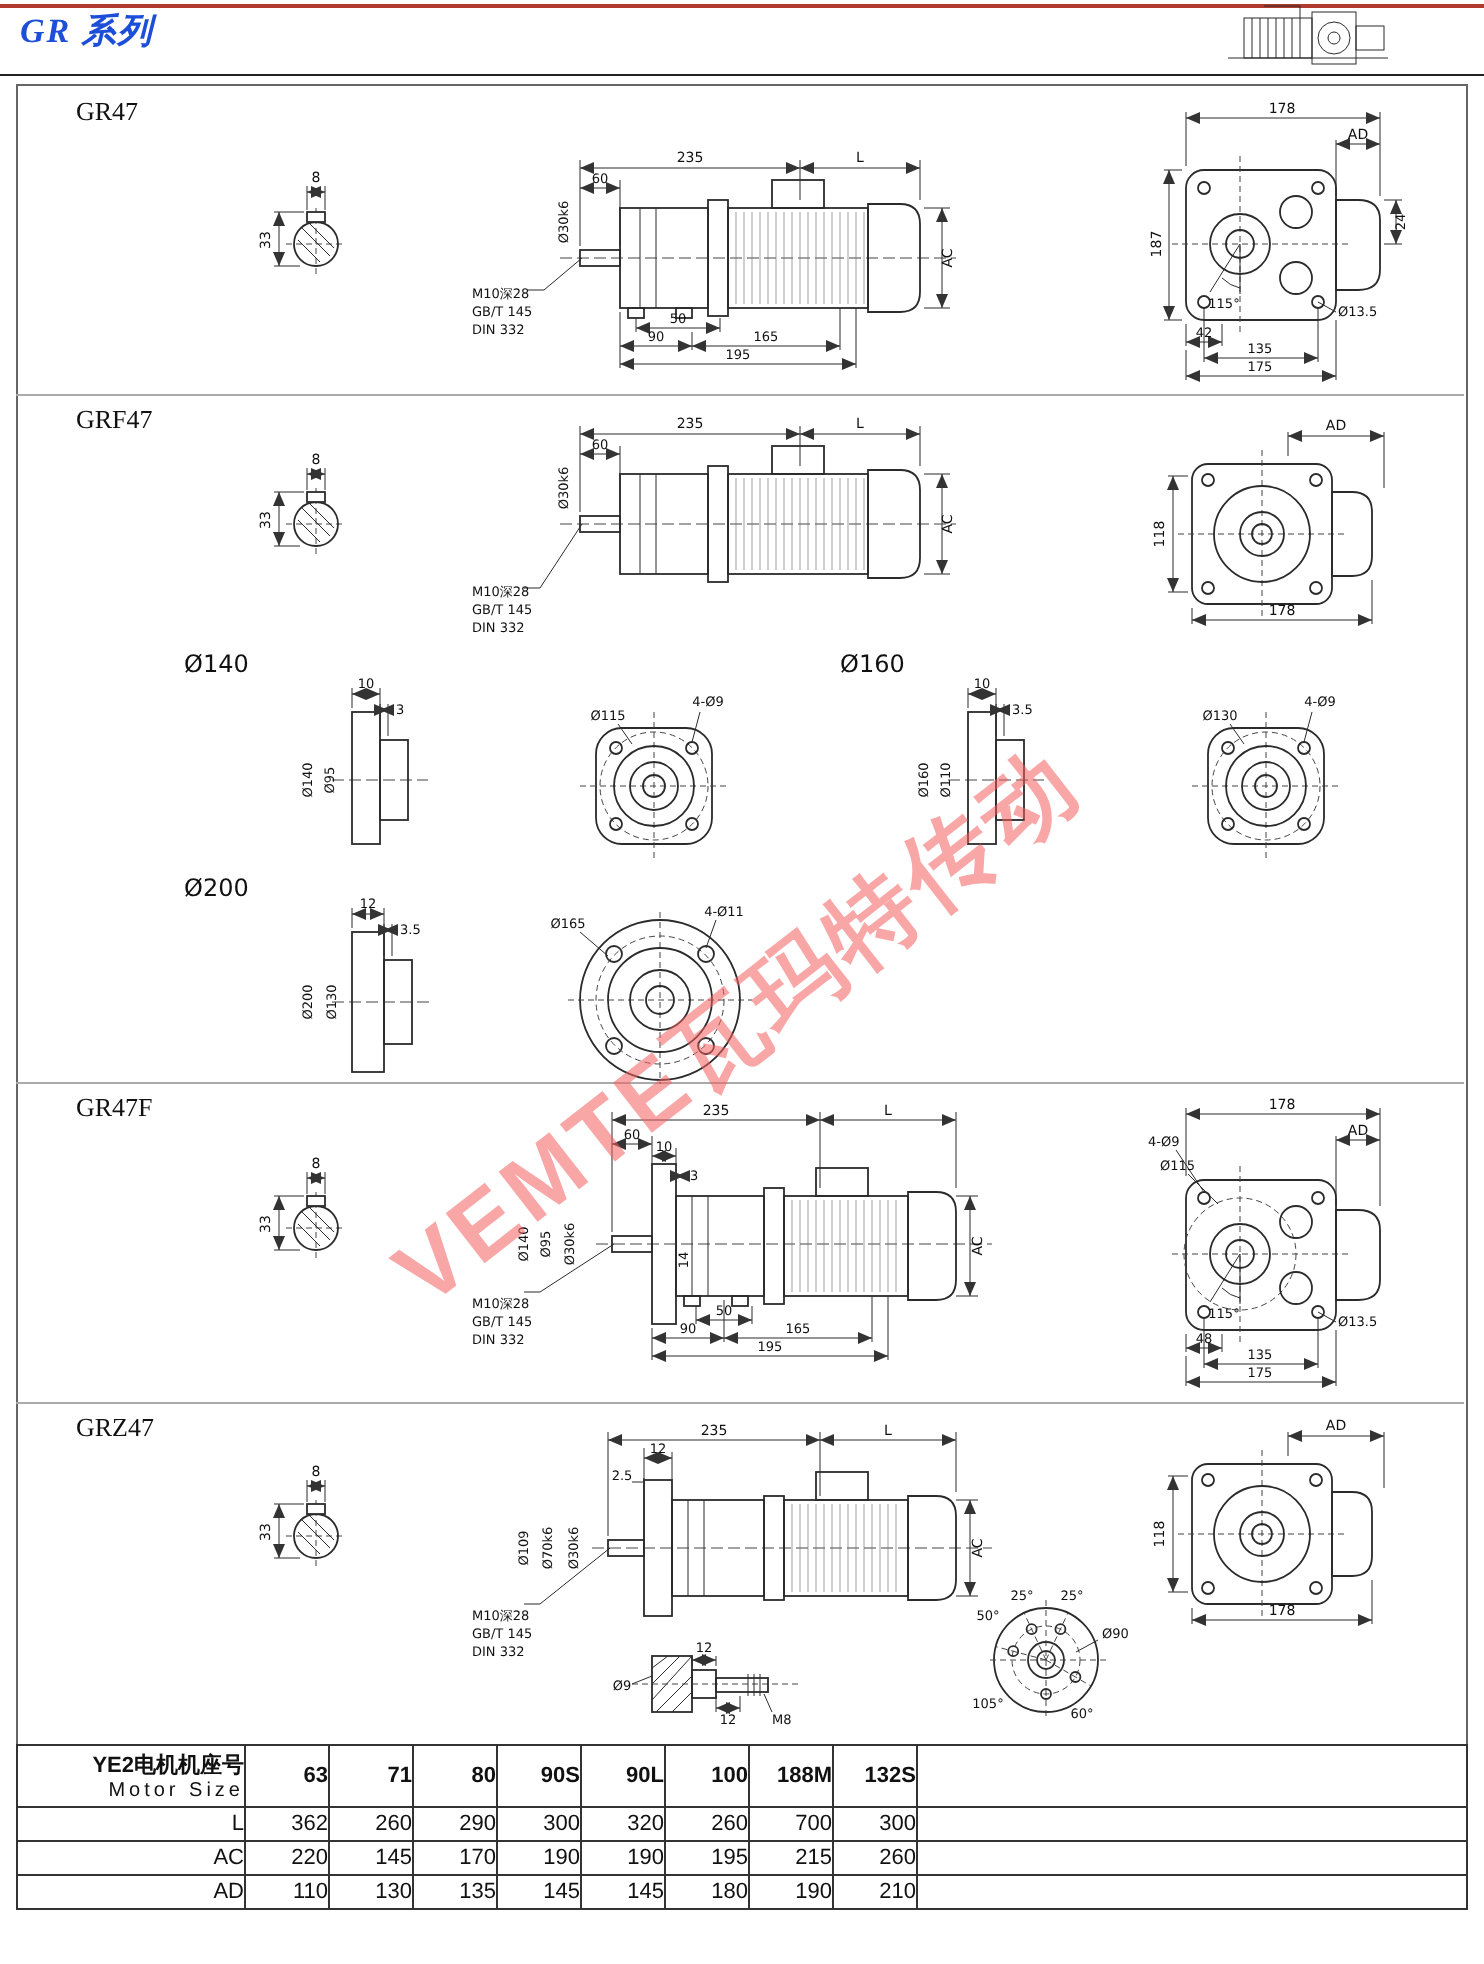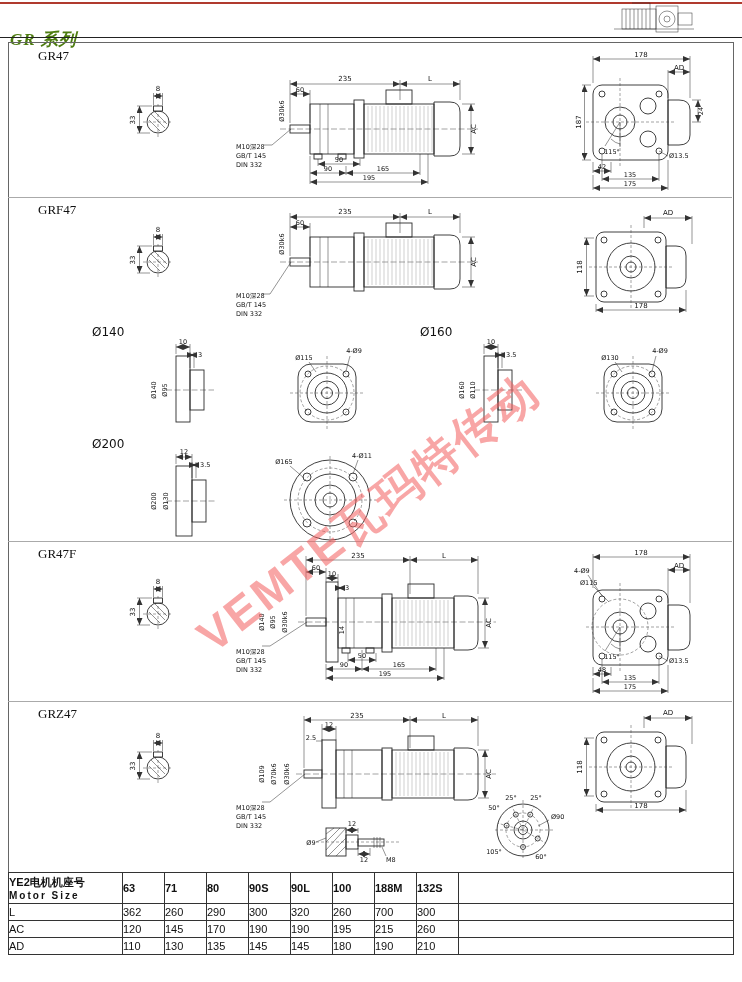--- a/index.html
+++ b/index.html
@@ -1,18 +1,18 @@
 <!DOCTYPE html>
 <html><head>
 <meta charset="utf-8">
 <style>
   html,body{margin:0;padding:0;background:#fff}
   #page{position:relative;width:742px;height:982px;background:#fff;font-family:"Liberation Sans",sans-serif;overflow:hidden}
   .topline{position:absolute;left:0;top:2px;width:742px;height:2px;background:#b03a2e}
-  #title{position:absolute;left:10px;top:28px;font:italic 700 17px "Liberation Serif",serif;color:#4d7c0f;letter-spacing:1px}
+  #title{position:absolute;left:10px;top:4px;font:italic 700 17px "Liberation Serif",serif;color:#1d4ed8;letter-spacing:1px}
   .rule{position:absolute;left:0;top:37px;width:742px;height:1px;background:#222}
   #frame{position:absolute;left:8px;top:42px;width:724px;height:911px;border:1px solid #666}
   .divider{position:absolute;left:8px;width:724px;height:1px;background:#aaa}
   svg{position:absolute}
   svg text{font-family:"DejaVu Sans",sans-serif;fill:#111;text-anchor:middle}
   .ts{text-anchor:start}
   .t65{font-size:6.5px}.t7{font-size:7px}
   .lab{font-size:13px;text-anchor:start;font-family:"Liberation Serif",serif}
   .lab2{font-size:12px;text-anchor:start}
   .ln{stroke:#2b2b2b;stroke-width:0.9;fill:none}
@@ -22,26 +22,26 @@
   .dsh{stroke:#444;stroke-width:0.5;fill:none;stroke-dasharray:6 2.5}
   .dsh2{stroke:#444;stroke-width:0.5;fill:none;stroke-dasharray:3 2}
   #s1 .dim{marker-start:url(#ar1);marker-end:url(#ar1)}
   #s2 .dim{marker-start:url(#ar2);marker-end:url(#ar2)}
   #s3 .dim{marker-start:url(#ar3);marker-end:url(#ar3)}
   #s4 .dim{marker-start:url(#ar4);marker-end:url(#ar4)}
   #s5 .dim{marker-start:url(#ar5);marker-end:url(#ar5)}
   #watermark{position:absolute;left:185px;top:618px;transform:rotate(-38deg);transform-origin:0 0;
     font-size:46px;font-weight:700;color:rgba(243,92,92,.55);letter-spacing:3px;white-space:nowrap;z-index:5}
   #spec{position:absolute;left:8px;top:872px;width:726px;border-collapse:collapse;background:#fff;z-index:2}
-  #spec th,#spec td{border:1px solid #333;text-align:left;padding:0;font-size:11px;color:#111;font-weight:400}
+  #spec th,#spec td{border:1px solid #333;text-align:right;padding:0;font-size:11px;color:#111;font-weight:400}
   #spec th{font-weight:700}
   .hrow th{height:30px}
   .drow td{height:16px}
   .mcn{font-size:11px;font-weight:700}
-  .men{font-size:10px;letter-spacing:2px;font-weight:700}
+  .men{font-size:10px;letter-spacing:2px;font-weight:400}
 </style>
 </head>
 <body>
 
 <div id="page">
   <div class="topline"></div>
   <div id="title">GR 系列</div>
 
   <svg id="logo" style="left:604px;top:1px" width="96" height="34" viewBox="0 0 96 34">
     <g>
@@ -583,21 +583,21 @@
       <td>290</td>
       <td>300</td>
       <td>320</td>
       <td>260</td>
       <td>700</td>
       <td>300</td>
       <td></td>
     </tr>
     <tr class="drow">
       <td>AC</td>
-      <td>120</td>
+      <td>220</td>
       <td>145</td>
       <td>170</td>
       <td>190</td>
       <td>190</td>
       <td>195</td>
       <td>215</td>
       <td>260</td>
       <td></td>
     </tr>
     <tr class="drow">

